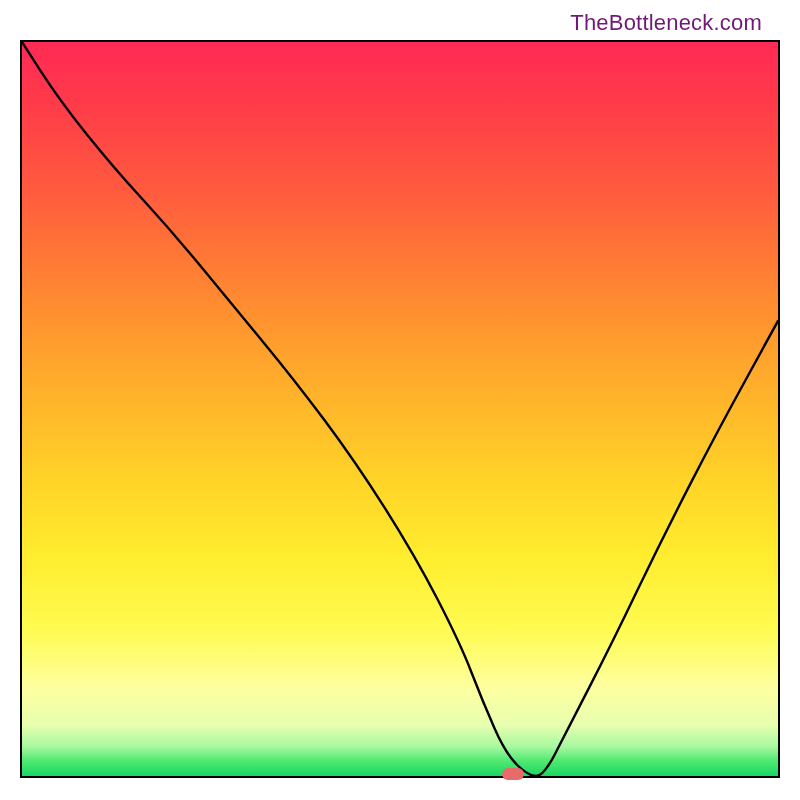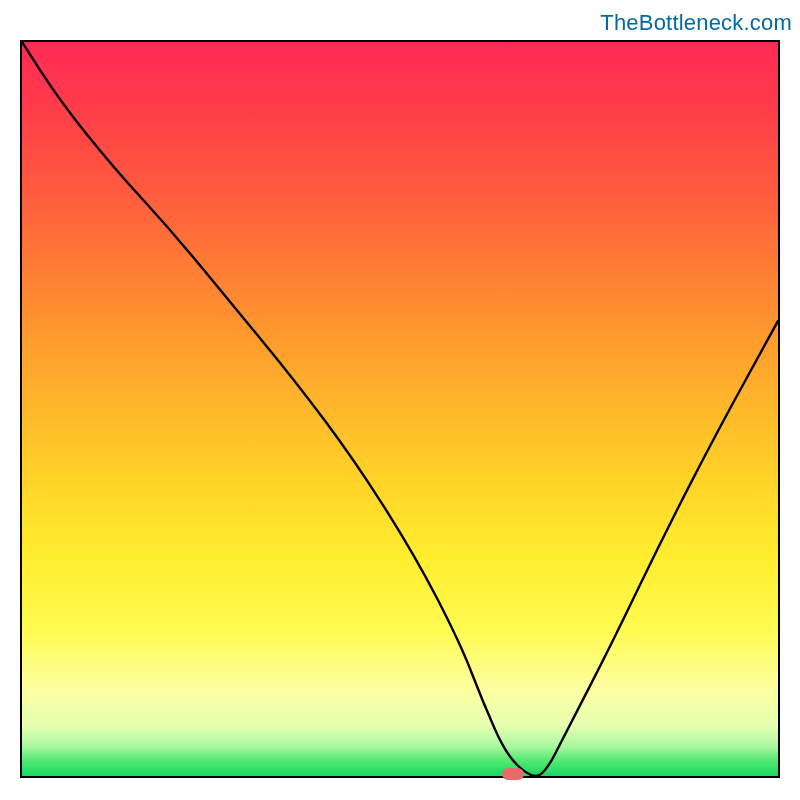--- a/index.html
+++ b/index.html
@@ -50,25 +50,25 @@
   .marker {
     position: absolute;
     width: 22px;
     height: 12px;
     background: #e86a6a;
     border-radius: 6px;
   }
   .watermark {
     position: absolute;
     top: 10px;
-    right: 8px;
+    right: 38px;
     font-family: Arial, Helvetica, sans-serif;
     font-size: 22px;
     font-weight: 500;
-    color: #0369a1;
+    color: #701a75;
     letter-spacing: 0.2px;
     text-align: right;
   }
 </style>
 </head>
 <body>
 
 <div class="chart-container">
 
   <div class="watermark">TheBottleneck.com</div>

